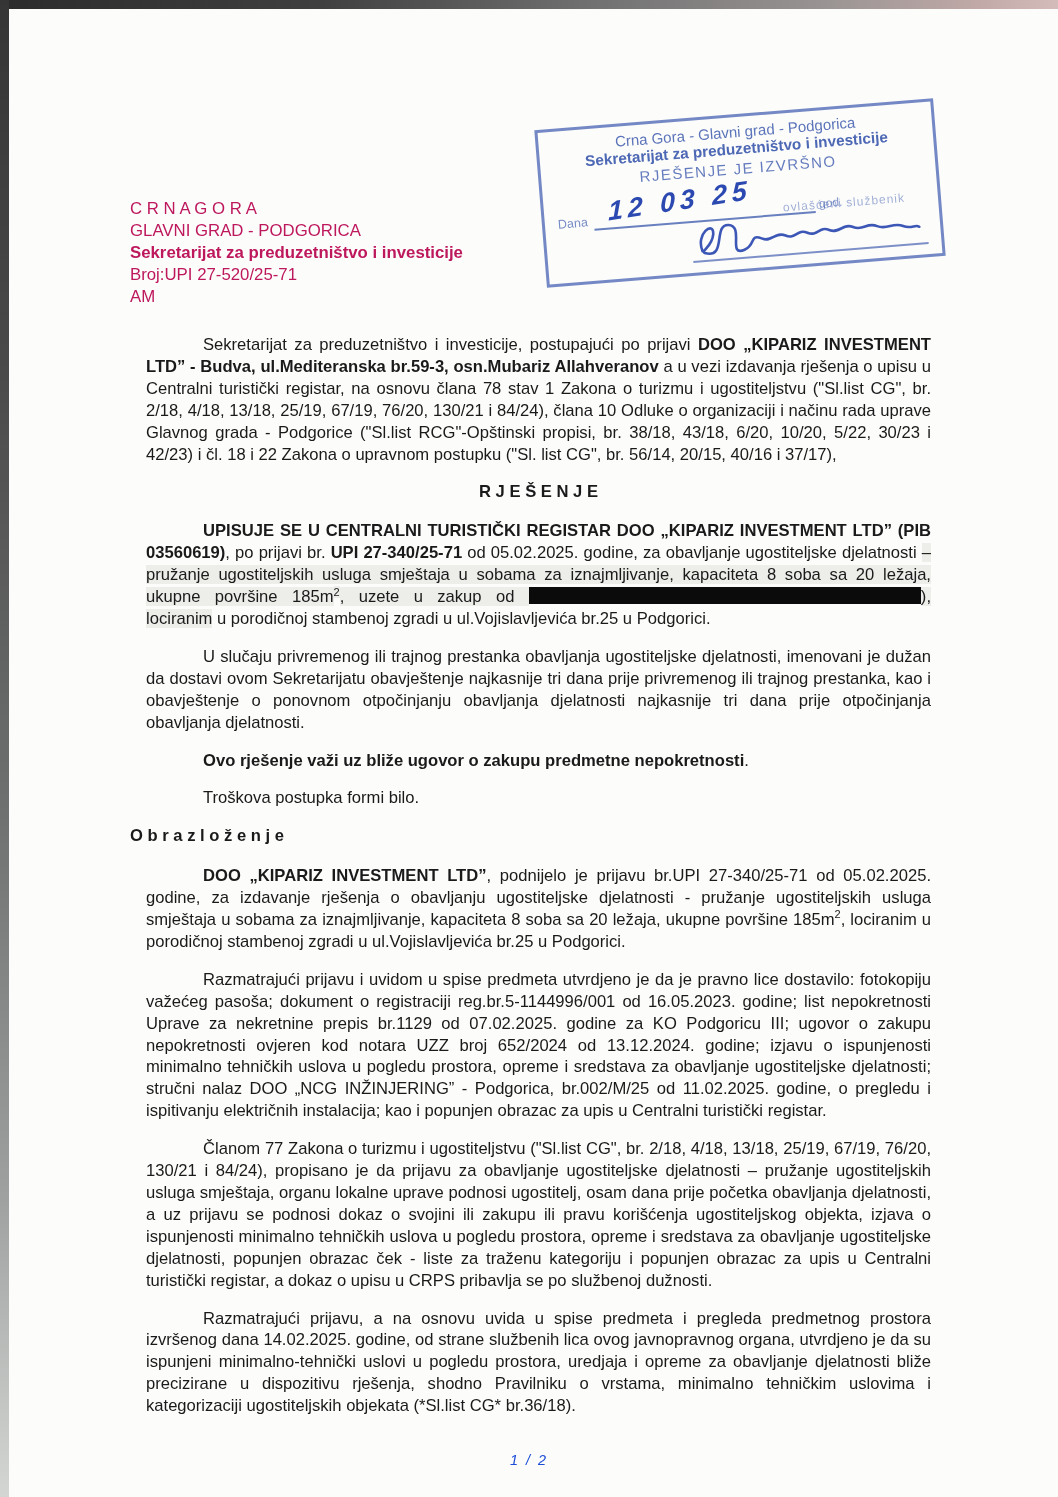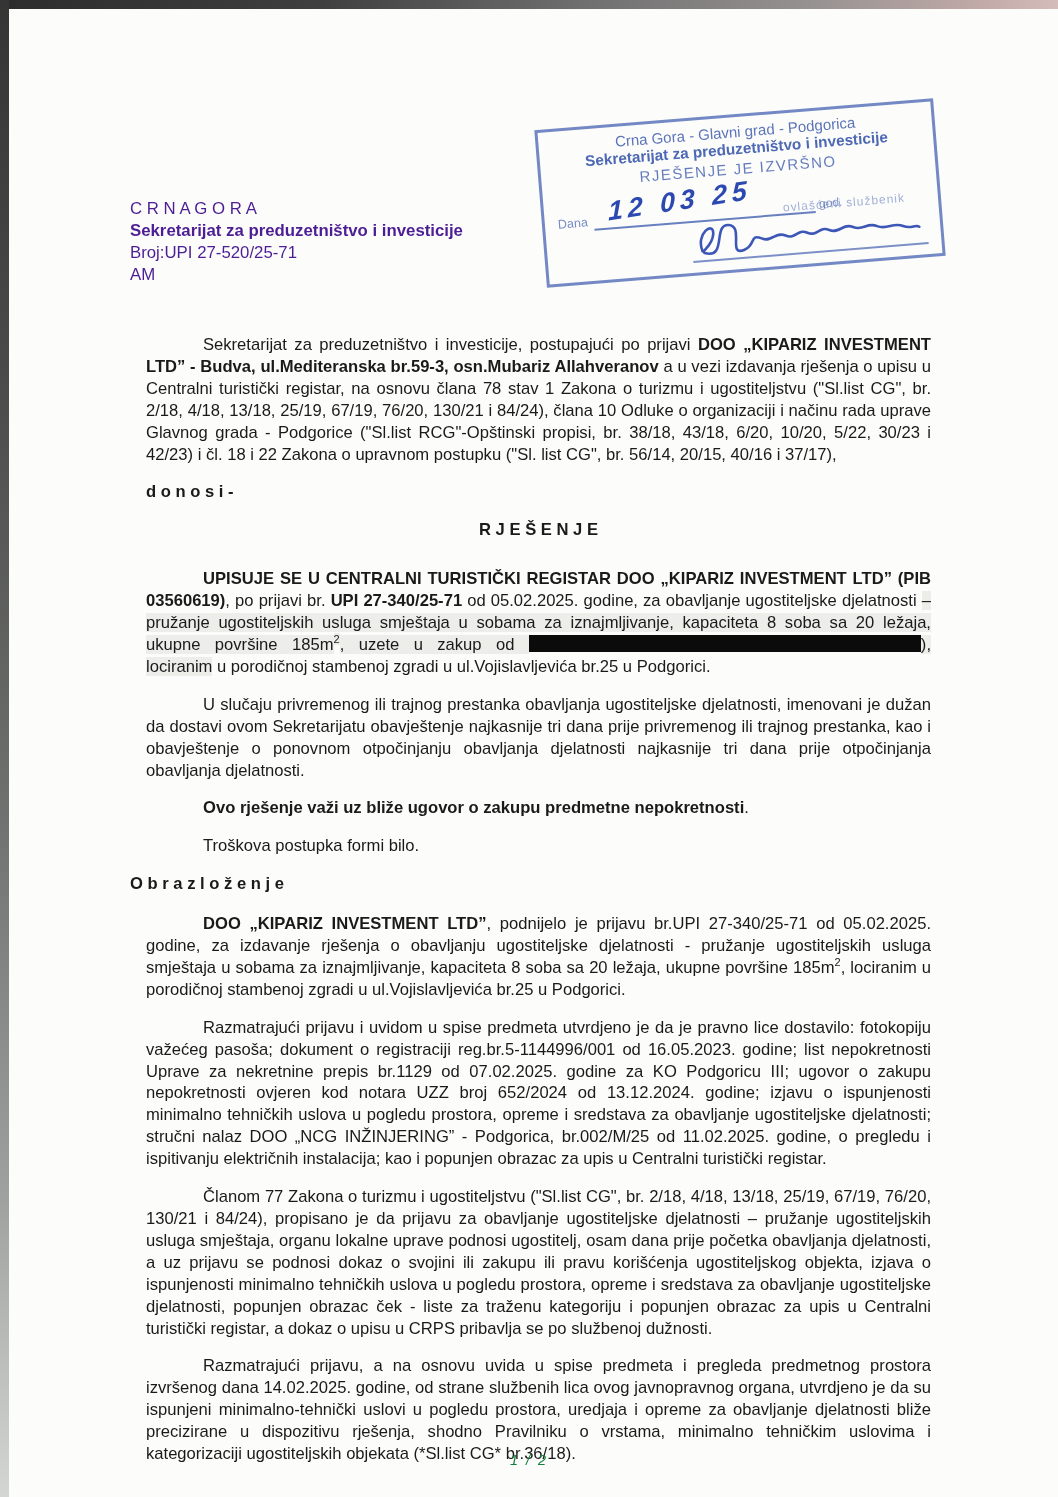--- a/index.html
+++ b/index.html
@@ -19,21 +19,21 @@
     position:absolute;top:0;left:0;width:100%;height:9px;
     background:linear-gradient(90deg,#2c2c2c 0%,#3f3f3f 30%,#6f6f6f 55%,#999493 78%,#c2aaa8 93%,#d3bcba 100%);
   }
   .edge-left{
     position:absolute;top:0;left:0;width:9px;height:100%;
     background:linear-gradient(180deg,#353535 0%,#4a4a4a 25%,#6f7270 55%,#9ea19f 80%,#d4d6d4 100%);
   }
   
   .letterhead{
     position:absolute;left:130px;top:198px;
-    font-size:16.8px;line-height:22px;color:#4c1d95;
+    font-size:16.8px;line-height:22px;color:#be185d;
   }
   .letterhead .bold{font-weight:700;}
   
   .stamp{
     position:absolute;left:540px;top:114px;width:400px;height:158px;
     transform:rotate(-4.6deg);
     color:#3f5cae;
   }
   .stamp-border{position:absolute;inset:0;border:3px solid rgba(63,92,174,.72);}
   .stamp-l1{margin-top:9px;text-align:center;font-size:15px;opacity:.85;}
@@ -61,49 +61,50 @@
   .sig-underline{border-bottom:2px solid rgba(63,92,174,.68);margin-top:-7px;}
   
   .doc{
     position:absolute;left:130px;top:318px;width:817px;
     font-size:16.6px;line-height:21.9px;color:#1a1a1a;
     text-align:justify;
   }
   .doc p{margin:16px;}
   .doc p.indent{text-indent:57px;}
   .doc .heading{
-    text-align:center;font-weight:700;margin:6px 0 27px 0;text-indent:0;
+    text-align:center;font-weight:700;margin:6px 0 17px 0;text-indent:0;
   }
   .doc .heading2{
     text-align:left;font-weight:700;margin:14px 0 18px 0;text-indent:0;
   }
   .b{font-weight:700;}
   .hl{background:#edede9;}
   sup{font-size:11px;line-height:0;}
   .redaction{
     display:inline-block;width:392px;height:17px;
     background:#0b0b0b;vertical-align:-2px;
   }
   
   .footer{
     position:absolute;top:1452px;left:0;width:100%;
     text-align:center;font-size:14.5px;font-style:italic;
-    letter-spacing:2px;color:#15803d;
+    letter-spacing:2px;color:#1d4ed8;
   }
 </style>
 </head>
 <body>
 
 <div class="page">
 
   <div class="edge-top"></div>
   <div class="edge-left"></div>
 
   <div class="letterhead">
     <div>C R N A   G O R A</div>
+    <div>GLAVNI GRAD - PODGORICA</div>
     <div class="bold">Sekretarijat za preduzetništvo i investicije</div>
     <div>Broj:UPI 27-520/25-71</div>
     <div>AM</div>
   </div>
 
   <div class="stamp">
     <div class="stamp-border"></div>
     <div class="stamp-l1">Crna Gora - Glavni grad - Podgorica</div>
     <div class="stamp-l2">Sekretarijat za preduzetništvo i investicije</div>
     <div class="stamp-l3">RJEŠENJE JE IZVRŠNO</div>
@@ -116,21 +117,20 @@
     <div class="sig-wrap">
       <svg width="236" height="50" viewBox="0 0 236 50">
         <path d="M10 38 C4 20 24 8 22 22 C20 34 8 38 12 40 C34 48 22 12 38 14 C54 16 34 46 52 40 C64 36 58 24 70 30 C80 35 84 24 94 29 C104 34 106 23 116 28 C126 33 128 22 138 27 C148 32 152 21 162 26 C172 31 176 22 186 27 C196 32 202 24 212 29 C220 33 224 28 228 31" fill="none" stroke="#2b49b0" stroke-width="2.6" stroke-linecap="round" opacity="0.92"></path>
       </svg>
       <div class="sig-underline"></div>
     </div>
   </div>
 
   <div class="doc" id="doc-body">
       <p class="indent"><span>Sekretarijat za preduzetništvo i investicije, postupajući po prijavi </span><span class="b">DOO „KIPARIZ INVESTMENT LTD” - Budva, ul.Mediteranska br.59-3, osn.Mubariz Allahveranov</span><span> a u vezi izdavanja rješenja o upisu u Centralni turistički  registar, na osnovu člana 78 stav 1 Zakona o turizmu i ugostiteljstvu  ("Sl.list CG", br. 2/18, 4/18, 13/18, 25/19, 67/19, 76/20, 130/21 i 84/24), člana 10 Odluke o organizaciji i načinu rada uprave Glavnog grada - Podgorice ("Sl.list RCG"-Opštinski propisi, br. 38/18, 43/18, 6/20, 10/20, 5/22, 30/23 i 42/23) i čl. 18 i 22 Zakona o upravnom postupku ("Sl. list CG", br. 56/14, 20/15, 40/16 i 37/17),</span></p>
-      <p class=""><span class="b">d o n o s i -</span></p>
       <p class="heading"><span class="b">R J E Š E N J E</span></p>
       <p class="indent"><span class="b">UPISUJE SE U CENTRALNI TURISTIČKI REGISTAR DOO „KIPARIZ INVESTMENT LTD” (PIB 03560619)</span><span>, po prijavi br. </span><span class="b">UPI 27-340/25-71</span><span> od 05.02.2025. godine, za obavljanje  ugostiteljske djelatnosti </span><span class="hl">– pružanje ugostiteljskih usluga smještaja u sobama za iznajmljivanje, kapaciteta 8 soba sa 20 ležaja, ukupne površine 185m</span><sup class="hl">2</sup><span class="hl">, uzete u zakup od </span><span class="redaction" style="background: rgb(11, 11, 11);"></span><span class="hl">), lociranim</span><span> u porodičnoj stambenoj zgradi u ul.Vojislavljevića br.25 u Podgorici.</span></p>
       <p class="indent"><span>U slučaju privremenog ili trajnog prestanka obavljanja ugostiteljske djelatnosti, imenovani je dužan da dostavi ovom Sekretarijatu obavještenje najkasnije tri dana prije privremenog ili trajnog prestanka, kao i obavještenje o ponovnom otpočinjanju obavljanja djelatnosti najkasnije tri dana prije otpočinjanja obavljanja djelatnosti.</span></p>
       <p class="indent"><span class="b">Ovo rješenje važi uz bliže ugovor o zakupu predmetne nepokretnosti</span><span>.</span></p>
       <p class="indent"><span>Troškova postupka formi bilo.</span></p>
       <p class="heading2"><span class="b">O b r a z l o ž e n j e</span></p>
       <p class="indent"><span class="b">DOO „KIPARIZ INVESTMENT LTD”</span><span>, podnijelo je prijavu br.UPI 27-340/25-71 od 05.02.2025. godine, za izdavanje rješenja o obavljanju ugostiteljske djelatnosti - pružanje ugostiteljskih usluga smještaja u sobama za iznajmljivanje, kapaciteta 8 soba sa 20 ležaja, ukupne površine 185m</span><sup>2</sup><span>, lociranim u porodičnoj stambenoj zgradi u ul.Vojislavljevića br.25 u Podgorici.</span></p>
       <p class="indent"><span>Razmatrajući prijavu i uvidom u spise predmeta utvrdjeno je da je pravno lice dostavilo: fotokopiju važećeg pasoša; dokument o registraciji reg.br.5-1144996/001 od 16.05.2023. godine; list nepokretnosti Uprave za nekretnine prepis br.1129 od 07.02.2025. godine za KO Podgoricu III; ugovor o zakupu nepokretnosti ovjeren kod notara UZZ broj 652/2024 od 13.12.2024. godine; izjavu o ispunjenosti minimalno tehničkih uslova u pogledu prostora, opreme i sredstava za obavljanje ugostiteljske djelatnosti; stručni nalaz DOO „NCG INŽINJERING” - Podgorica, br.002/M/25 od 11.02.2025. godine, o pregledu i ispitivanju električnih instalacija; kao i popunjen obrazac za upis u Centralni turistički  registar.</span></p>
       <p class="indent"><span>Članom 77 Zakona o turizmu i ugostiteljstvu ("Sl.list CG", br. 2/18, 4/18, 13/18, 25/19, 67/19, 76/20, 130/21 i 84/24), propisano je da prijavu za obavljanje ugostiteljske djelatnosti – pružanje ugostiteljskih usluga smještaja, organu lokalne uprave podnosi ugostitelj, osam dana prije početka obavljanja djelatnosti, a uz prijavu se podnosi dokaz o svojini ili zakupu ili pravu korišćenja ugostiteljskog objekta, izjava o ispunjenosti minimalno tehničkih uslova u pogledu prostora, opreme i sredstava za obavljanje ugostiteljske djelatnosti, popunjen obrazac ček - liste za traženu kategoriju i popunjen obrazac za upis u Centralni turistički registar, a dokaz o upisu u CRPS pribavlja se po službenoj dužnosti.</span></p>
       <p class="indent"><span>Razmatrajući prijavu, a na osnovu uvida u spise predmeta i pregleda predmetnog prostora izvršenog dana 14.02.2025. godine, od strane službenih lica ovog javnopravnog organa, utvrdjeno je da su ispunjeni minimalno-tehnički uslovi u pogledu prostora, uredjaja i opreme za obavljanje djelatnosti bliže precizirane u dispozitivu rješenja, shodno Pravilniku o vrstama, minimalno tehničkim uslovima i kategorizaciji ugostiteljskih objekata (*Sl.list CG* br.36/18).</span></p>

